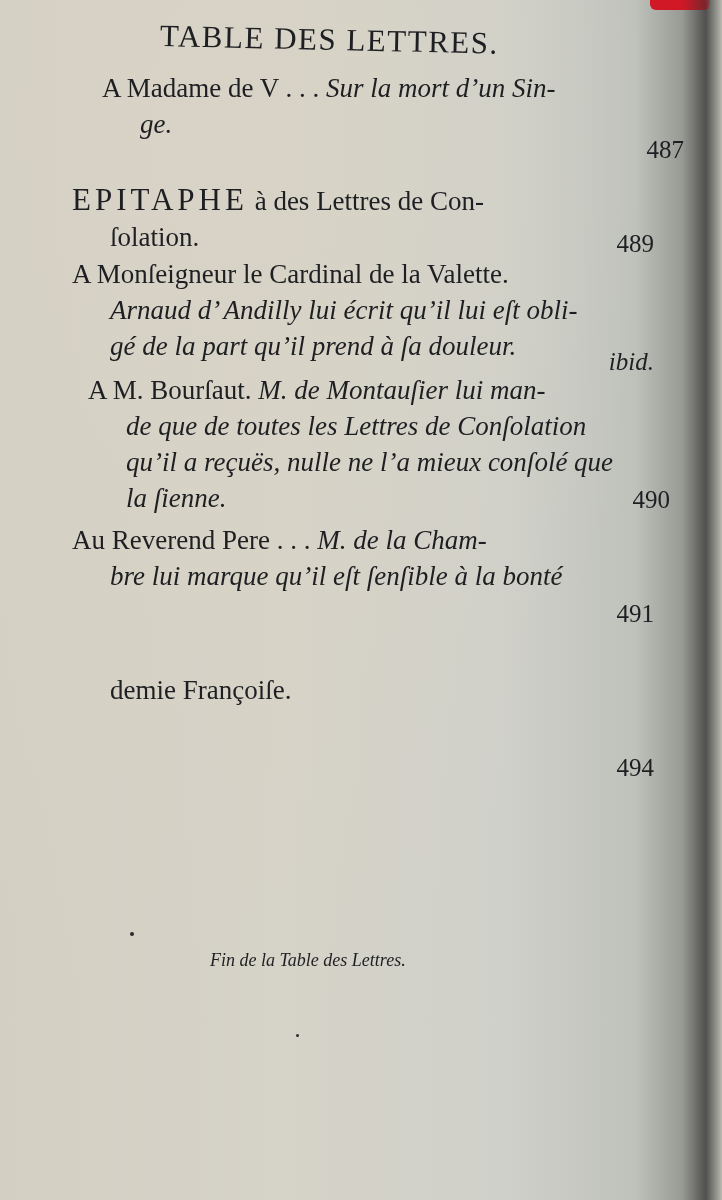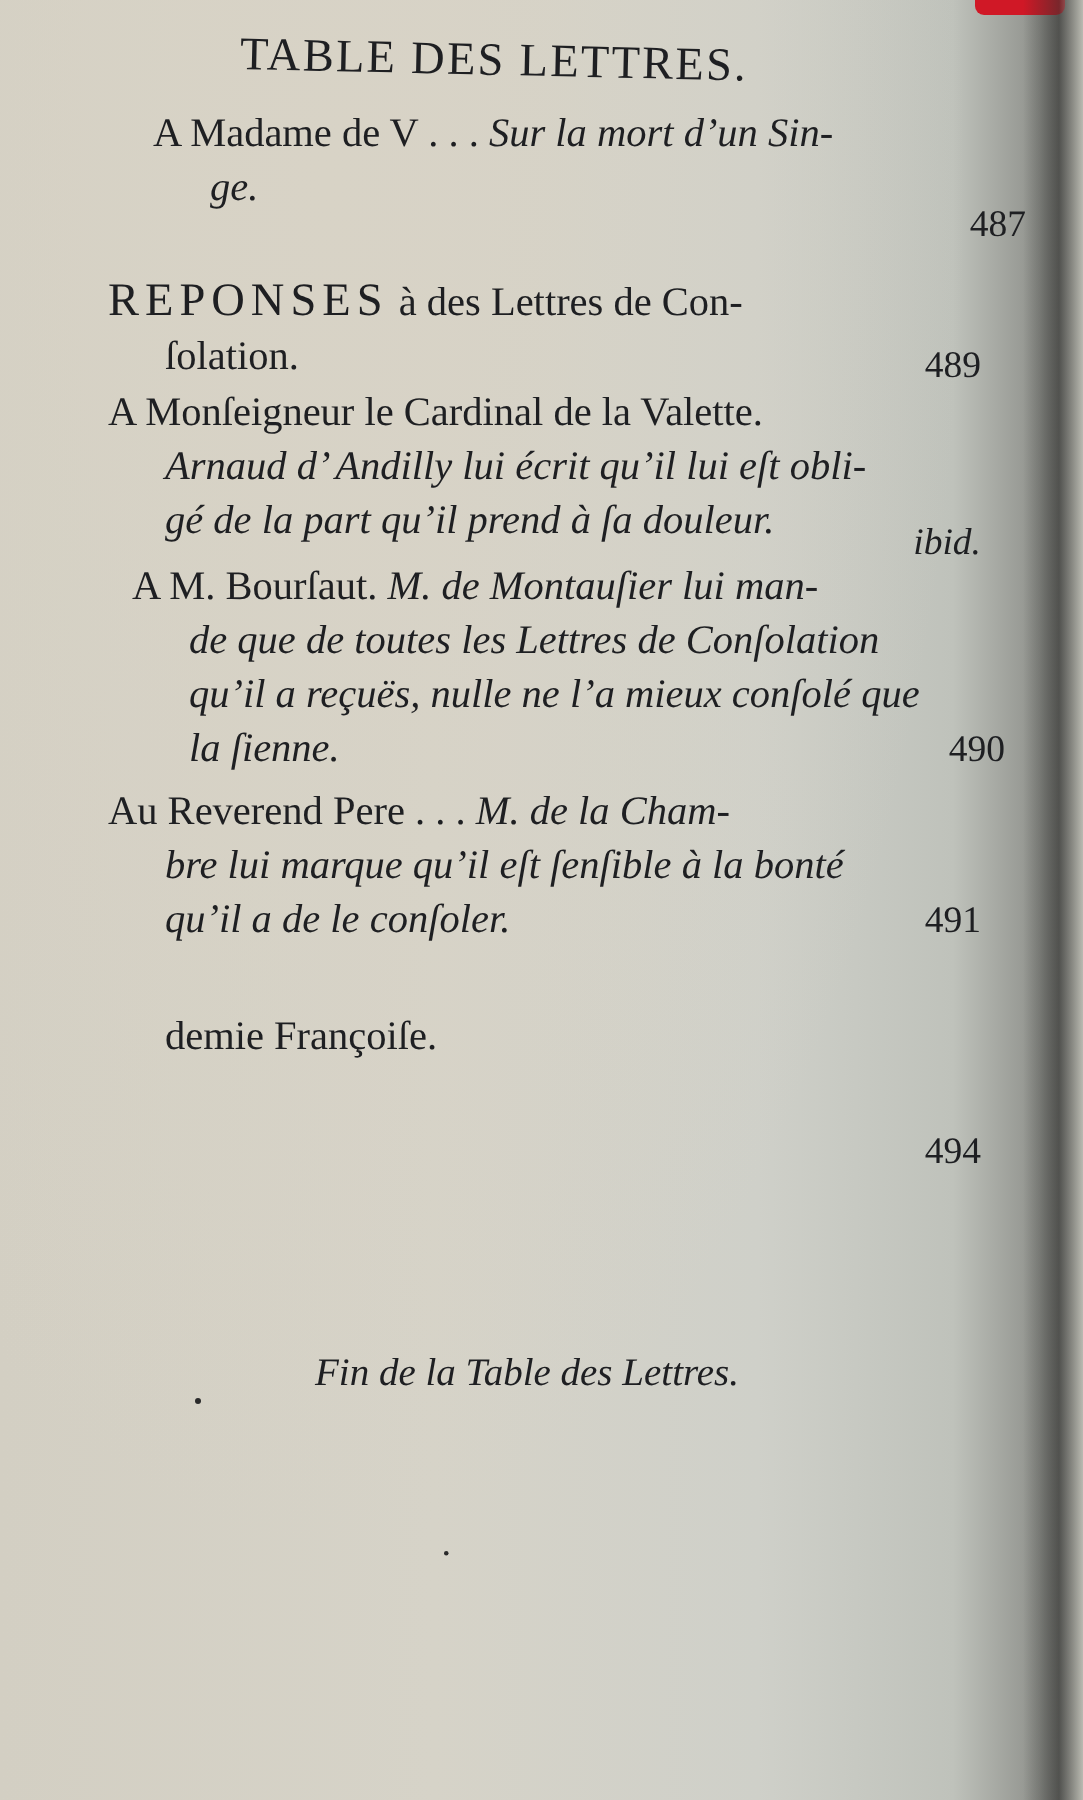--- a/index.html
+++ b/index.html
@@ -28,41 +28,41 @@
     font-size: 31px; letter-spacing: 1.5px; transform: rotate(1.3deg);
     transform-origin: left center;
   }
   .entry { position: absolute; left: 72px; width: 610px; font-size: 27px; line-height: 36px; }
   .entry .line { display: block; white-space: nowrap; }
   .entry .indent { padding-left: 38px; }
   .it { font-style: italic; }
   .caps { letter-spacing: 4px; font-size: 31px; }
   .pg { position: absolute; right: 28px; font-size: 25px; }
   .footer {
-    position: absolute; left: 210px; top: 900px; font-size: 26px; font-style: italic;
+    position: absolute; left: 210px; top: 950px; font-size: 18px; font-style: italic;
   }
   .speck { position: absolute; width: 4px; height: 4px; border-radius: 50%; background: #2a2a2a; }
 </style>
 </head>
 <body>
 
 <div class="page">
   <div class="ribbon"></div>
   <div class="page-edge"></div>
 
   <div class="heading">TABLE DES LETTRES.</div>
 
   <div class="entry" style="top:70px;margin-left:30px;">
     <span class="line"><span>A Madame de V . . .</span><span class="it"> Sur la mort d’un Sin-</span></span>
     <span class="line indent it">ge.</span>
     <span class="pg" style="top:62px;">487</span>
   </div>
 
   <div class="entry" style="top:182px;">
-    <span class="line"><span class="caps">REPONSES</span><span> à des Lettres de Con-</span></span>
+    <span class="line"><span class="caps">EPITAPHE</span><span> à des Lettres de Con-</span></span>
     <span class="line indent">ſolation.</span>
     <span class="pg" style="top:44px;">489</span>
   </div>
 
   <div class="entry" style="top:256px;">
     <span class="line">A Monſeigneur le Cardinal de la Valette.</span>
     <span class="line indent it">Arnaud d’ Andilly lui écrit qu’il lui eſt obli-</span>
     <span class="line indent it">gé de la part qu’il prend à ſa douleur.</span>
     <span class="pg it" style="top:88px;">ibid.</span>
   </div>
@@ -71,21 +71,20 @@
     <span class="line"><span>A M. Bourſaut.</span><span class="it"> M. de Montauſier lui man-</span></span>
     <span class="line indent it">de que de toutes les Lettres de Conſolation</span>
     <span class="line indent it">qu’il a reçuës, nulle ne l’a mieux conſolé que</span>
     <span class="line indent it">la ſienne.</span>
     <span class="pg" style="top:110px;">490</span>
   </div>
 
   <div class="entry" style="top:522px;">
     <span class="line"><span>Au Reverend Pere . . .</span><span class="it"> M. de la Cham-</span></span>
     <span class="line indent it">bre lui marque qu’il eſt ſenſible à la bonté</span>
-    <span class="line indent it">qu’il a de le conſoler.</span>
     <span class="pg" style="top:74px;">491</span>
   </div>
 
   <div class="entry" style="top:672px;">
     <span class="line indent">demie Françoiſe.</span>
     <span class="pg" style="top:38px;margin-top:40px;">494</span>
   </div>
 
 
   <span class="speck" style="left:130px; top:932px;"></span>

